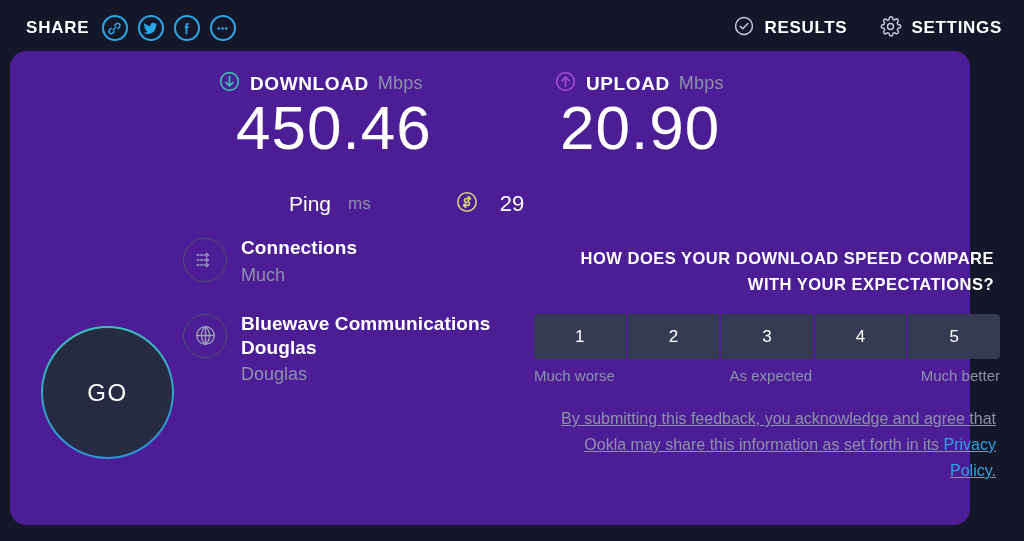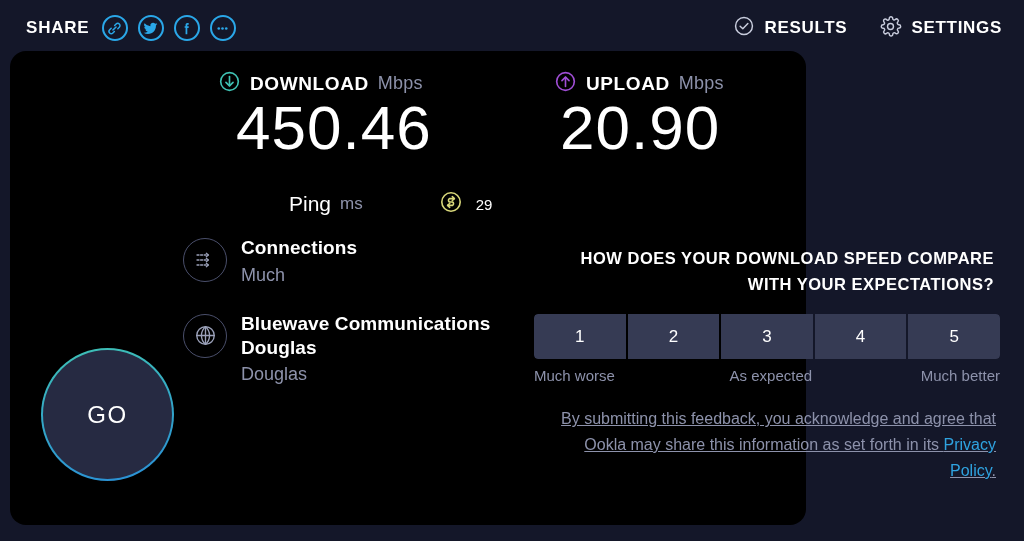--- a/index.html
+++ b/index.html
@@ -74,23 +74,23 @@
     font-size: 17px;
     font-weight: bold;
     letter-spacing: 0.7px;
   }
 
   
   .panel {
     position: absolute;
     left: 10px;
     top: 51px;
-    width: 796px;
+    width: 960px;
     height: 474px;
-    background: #000000;
+    background: #4c1d95;
     border-radius: 16px;
   }
 
   
   .speeds {
     position: absolute;
     left: 0; top: 19px;
     width: 1004px;
     display: flex;
     justify-content: center;
@@ -129,44 +129,45 @@
   .ul .speed-head { margin-left: 4px; }
   .ul .speed-value { margin-left: 10px; }
 
   
   .ping-row {
     position: absolute;
     left: 279px;
     top: 139px;
     display: flex;
     align-items: center;
+    gap: 8px;
   }
   .ping-label {
     color: #ffffff;
     font-size: 21px;
     font-weight: 400;
   }
   .ping-unit {
     color: #8d92ab;
     font-size: 17px;
     margin-left: 9px;
   }
   .ping-icon { margin-left: 76px; }
   .ping-value {
     color: #ffffff;
-    font-size: 15px;
+    font-size: 22px;
     margin-left: 13px;
     font-weight: 400;
   }
 
   
   .go-button {
     position: absolute;
     left: 31px;
-    top: 297px;
+    top: 275px;
     width: 133px;
     height: 133px;
     border-radius: 50%;
     background:
       linear-gradient(170deg, #3fc2b4 0%, #34a8c6 45%, #2a8fd6 100%);
     display: flex;
     align-items: center;
     justify-content: center;
     cursor: pointer;
   }

